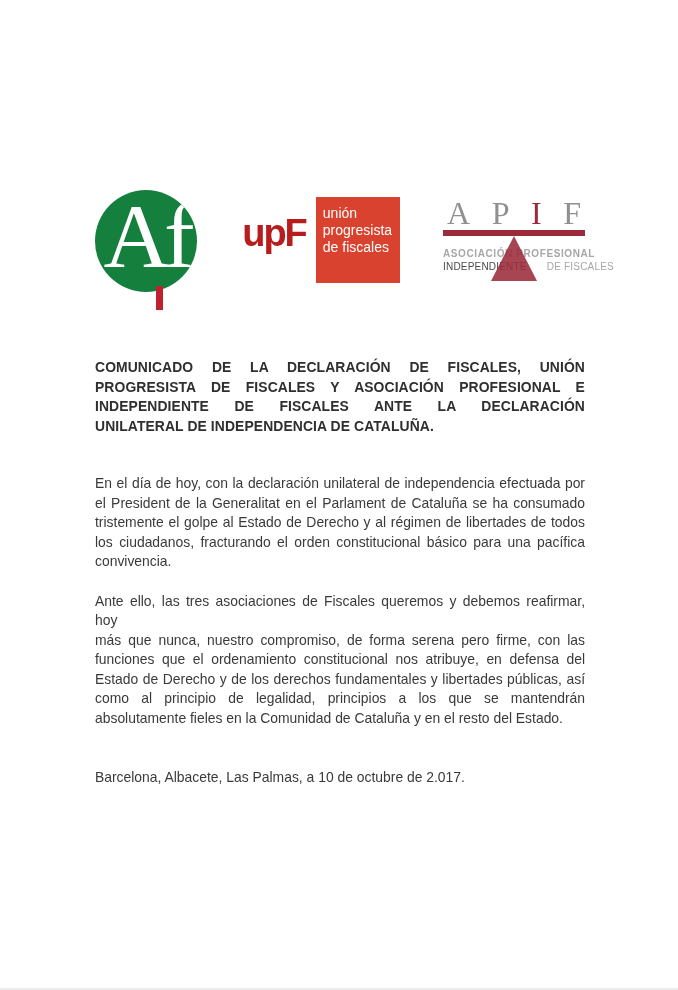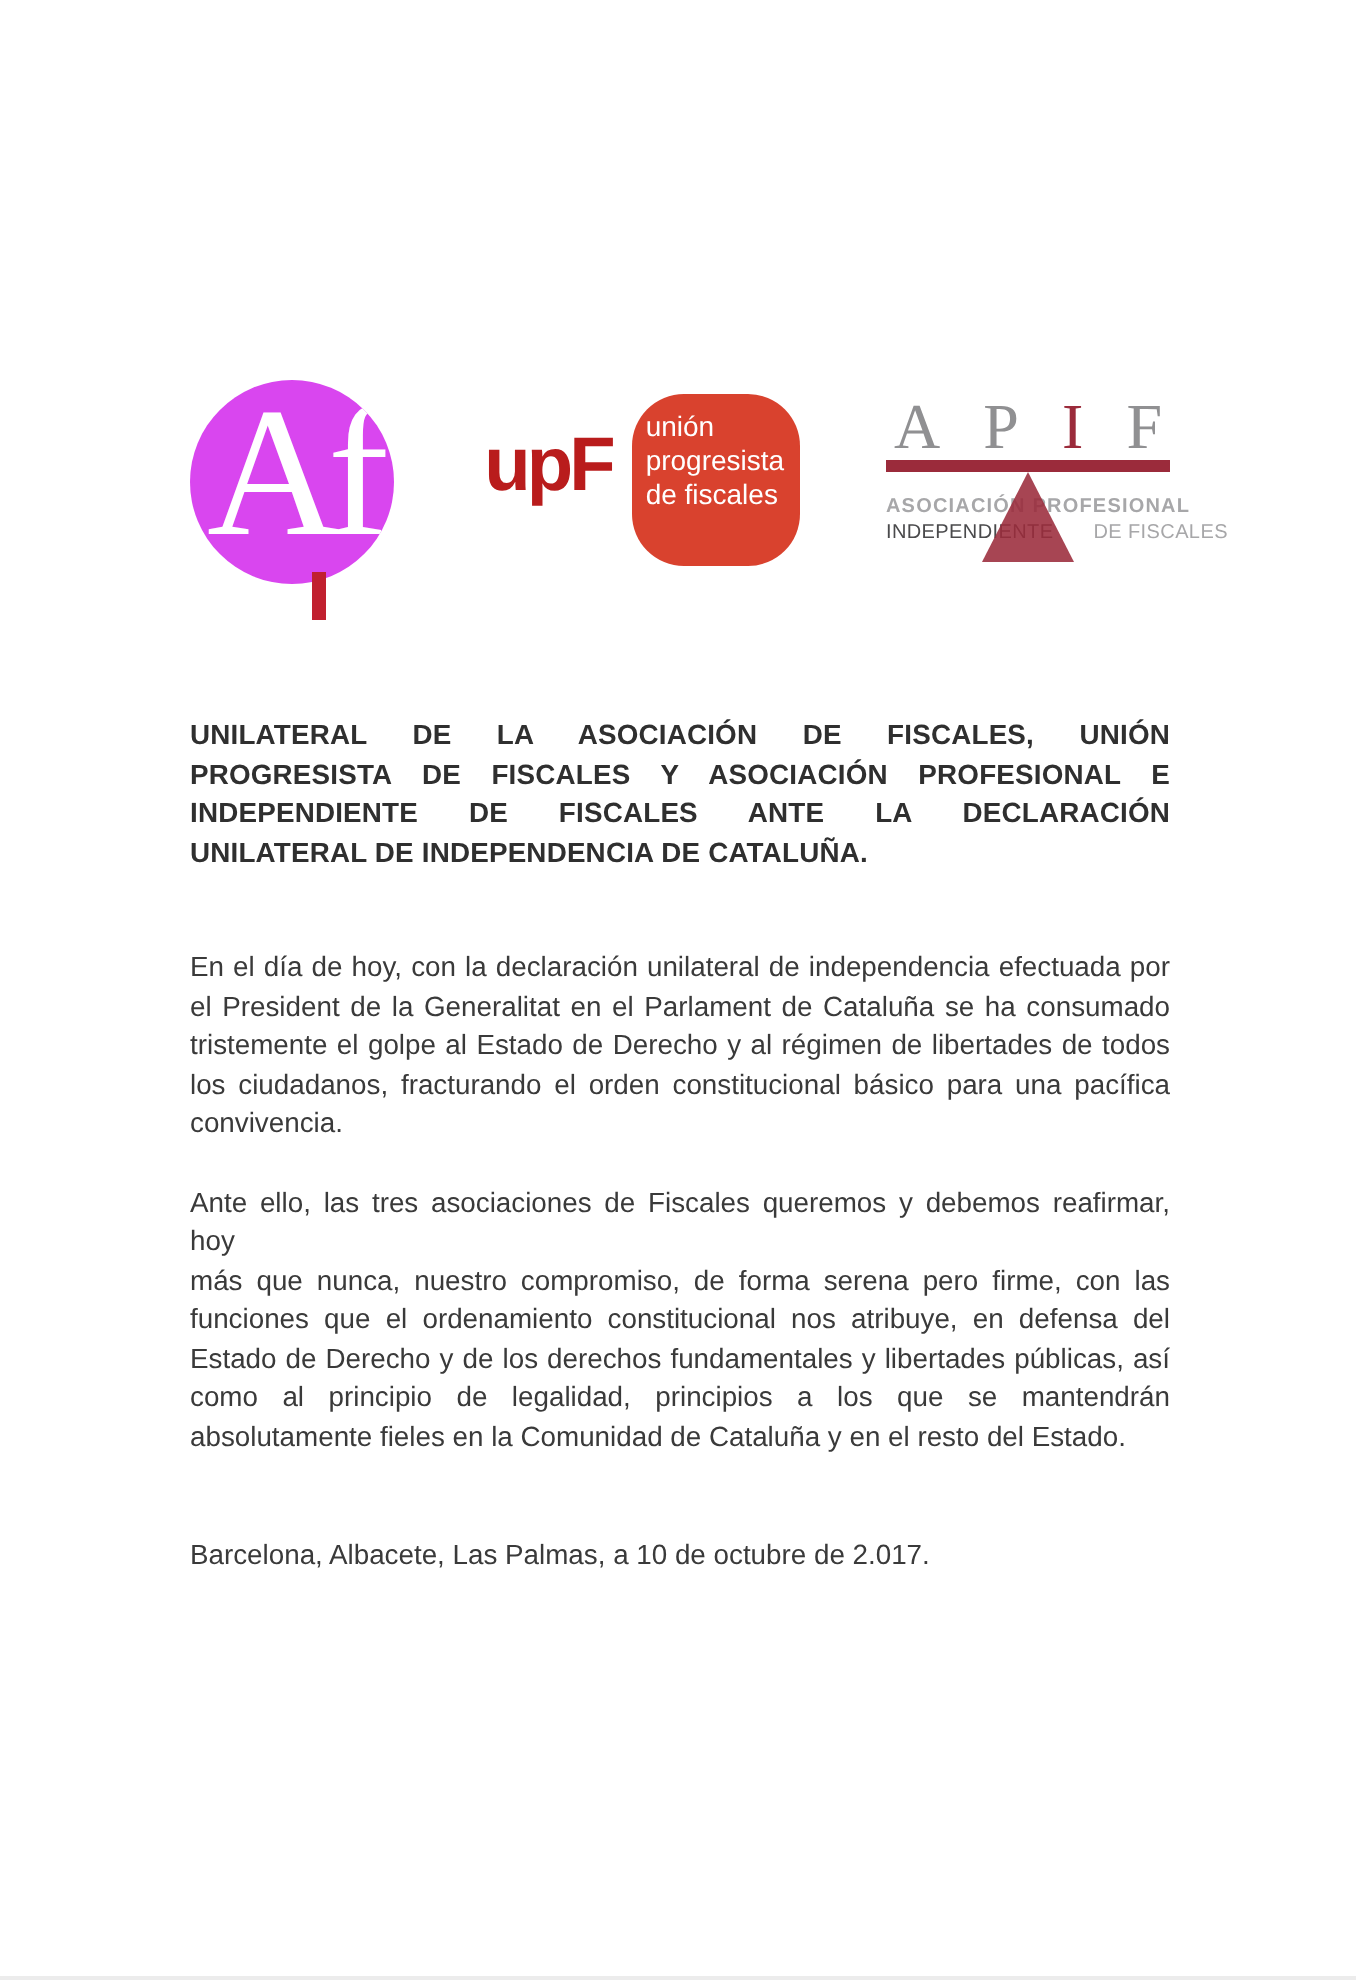--- a/index.html
+++ b/index.html
@@ -24,21 +24,21 @@
     justify-content: space-between;
     align-items: flex-start;
     height: 104px;
     overflow: visible;
   }
 
   
   .af-logo { position: relative; width: 104px; height: 102px; margin-top: 2px; }
   .af-circle {
     width: 102px; height: 102px;
-    background: #d946ef;
+    background: #15803d;
     border-radius: 50%;
     overflow: hidden;
     display: flex; align-items: center; justify-content: center;
   }
   .af-monogram {
     font-family: "Liberation Serif", serif;
     font-size: 92px;
     line-height: 1;
     color: #ffffff;
     letter-spacing: -6px;
@@ -63,21 +63,20 @@
     margin-right: 10px;
   }
   .upf-box {
     width: 84px; height: 86px;
     background: #d9422e;
     color: #ffffff;
     padding: 8px 0 0 7px;
     font-size: 14px;
     line-height: 17px;
     white-space: nowrap;
-    border-radius: 26px;
   }
 
   
   .apif-logo { position: relative; width: 142px; margin-top: 10px; }
   .apif-acronym {
     display: flex;
     justify-content: space-between;
     font-family: "Liberation Serif", serif;
     font-size: 32px;
     line-height: 30px;
@@ -182,21 +181,21 @@
         <div class="apif-sub1">ASOCIACIÓN PROFESIONAL</div>
         <div class="apif-sub2">
           <span class="strong">INDEPENDIENTE</span><span>DE FISCALES</span>
         </div>
         <div class="apif-triangle"></div>
       </div>
 
     </div>
 
     <div class="heading">
-      <div class="jl">UNILATERAL DE LA ASOCIACIÓN DE FISCALES, UNIÓN</div>
+      <div class="jl">COMUNICADO DE LA DECLARACIÓN DE FISCALES, UNIÓN</div>
       <div class="jl">PROGRESISTA DE FISCALES Y ASOCIACIÓN PROFESIONAL E</div>
       <div class="jl">INDEPENDIENTE DE FISCALES ANTE LA DECLARACIÓN</div>
       <div class="jl last">UNILATERAL DE INDEPENDENCIA DE CATALUÑA.</div>
     </div>
 
     <div class="para para-1">
       <div class="jl">En el día de hoy, con la declaración unilateral de independencia efectuada por</div>
       <div class="jl">el President de la Generalitat en el Parlament de Cataluña se ha consumado</div>
       <div class="jl">tristemente el golpe al Estado de Derecho y al régimen de libertades de todos</div>
       <div class="jl">los ciudadanos, fracturando el orden constitucional básico para una pacífica</div>

